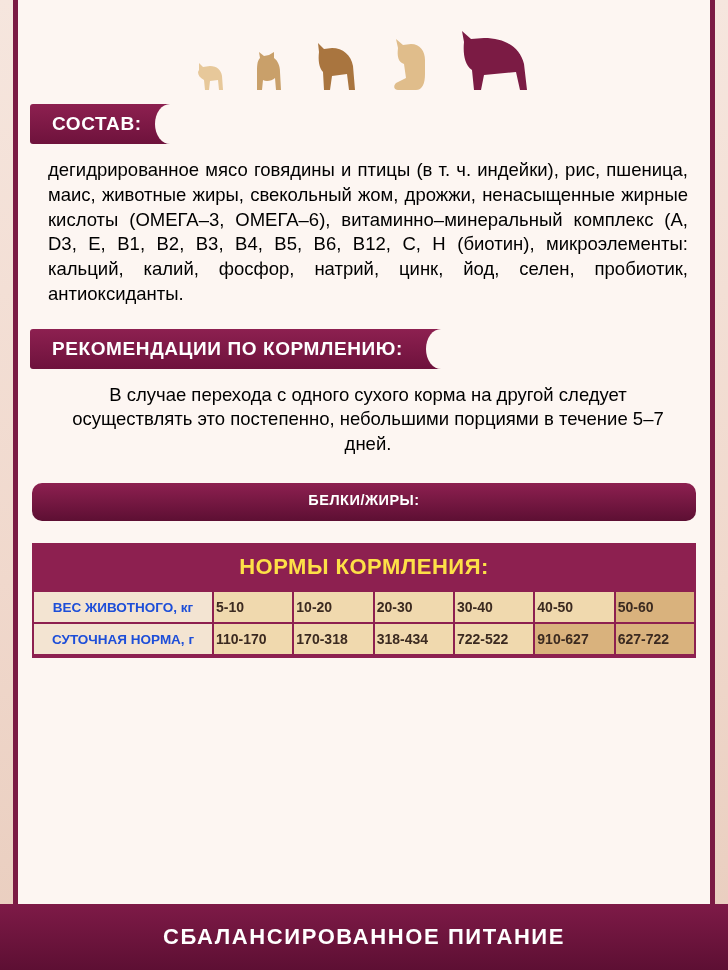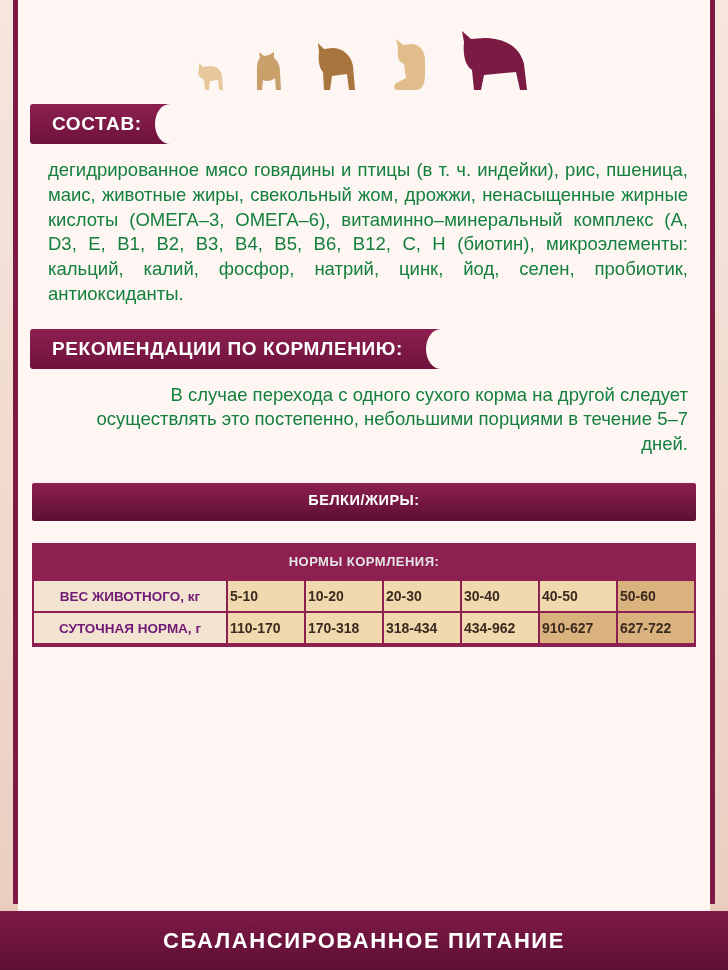--- a/index.html
+++ b/index.html
@@ -76,43 +76,43 @@
     width: 30px;
     background: #fdf6f2;
     border-radius: 60% 0 0 60%;
   }
   .ribbon span { position: relative; z-index: 2; }
 
   .body-text {
     margin: 14px 22px 0 30px;
     font-size: 18.5px;
     line-height: 1.34;
-    color: #15803d;
+    color: #000000;
     text-align: justify;
   }
-  .body-text.nojust { text-align: right; }
+  .body-text.nojust { text-align: center; }
 
   .sec-feeding { margin-top: 22px; }
   .sec-feeding .ribbon { padding-right: 52px; }
 
   .feed-p { margin-bottom: 2px; }
 
   
   .stats {
     display: flex;
     gap: 10px;
     margin: 26px 14px 0 14px;
   }
   .stat {
     flex: 1;
     background: linear-gradient(180deg, #8d2050 0%, #5d0f33 100%);
     color: #fff;
     text-align: center;
     padding: 9px 6px 12px 6px;
-    border-radius: 2px;
+    border-radius: 10px;
   }
   .stat-label {
     font-size: 14.5px;
     font-weight: bold;
     letter-spacing: 0.5px;
     margin-bottom: 1px;
   }
   .stat-value {
     font-size: 42px;
     font-weight: bold;
@@ -124,60 +124,60 @@
     letter-spacing: 0;
   }
 
   
   .norms {
     margin: 22px 14px 0 14px;
     background: #8d2050;
     padding: 0 0 2px 0;
   }
   .norms-title {
-    color: #e5e5e5;
-    font-size: 13px;
+    color: #fde047;
+    font-size: 22px;
     font-weight: bold;
     text-align: center;
     letter-spacing: 0.5px;
     padding: 11px 0 10px 0;
   }
   table.norms-table {
     width: 100%;
     border-collapse: separate;
     border-spacing: 2px;
     table-layout: fixed;
   }
   table.norms-table td {
     text-align: left;
     font-size: 14px;
     font-weight: bold;
     color: #3b2a20;
     padding: 7px 2px;
     background: #f0d9ae;
   }
   table.norms-table td.rowhead {
-    width: 192px;
+    width: 178px;
     background: #f3e4d2;
     font-size: 13.5px;
     text-align: center;
-    color: #701a75;
+    color: #1d4ed8;
   }
   table.norms-table td.alt {
     background: #d9b27d;
     margin-left: 22px;
   }
 
   
   .footer {
     position: absolute;
     left: 0;
     right: 0;
     bottom: 0;
-    height: 59px;
+    height: 66px;
     background: linear-gradient(180deg, #7e1a47 0%, #5d0f33 100%);
     display: flex;
     align-items: center;
     justify-content: center;
   }
   .footer-text {
     color: #fff;
     font-size: 22px;
     font-weight: bold;
     letter-spacing: 1.6px;
@@ -257,21 +257,21 @@
           <td>20-30</td>
           <td>30-40</td>
           <td>40-50</td>
           <td class="alt">50-60</td>
         </tr>
         <tr>
           <td class="rowhead">СУТОЧНАЯ НОРМА, г</td>
           <td>110-170</td>
           <td>170-318</td>
           <td>318-434</td>
-          <td>434-962</td>
+          <td>722-522</td>
           <td class="alt">910-627</td>
           <td class="alt">627-722</td>
         </tr>
       </tbody>
         </table>
     </div>
 
   </div>
 
   <div class="footer-edge left"></div>

